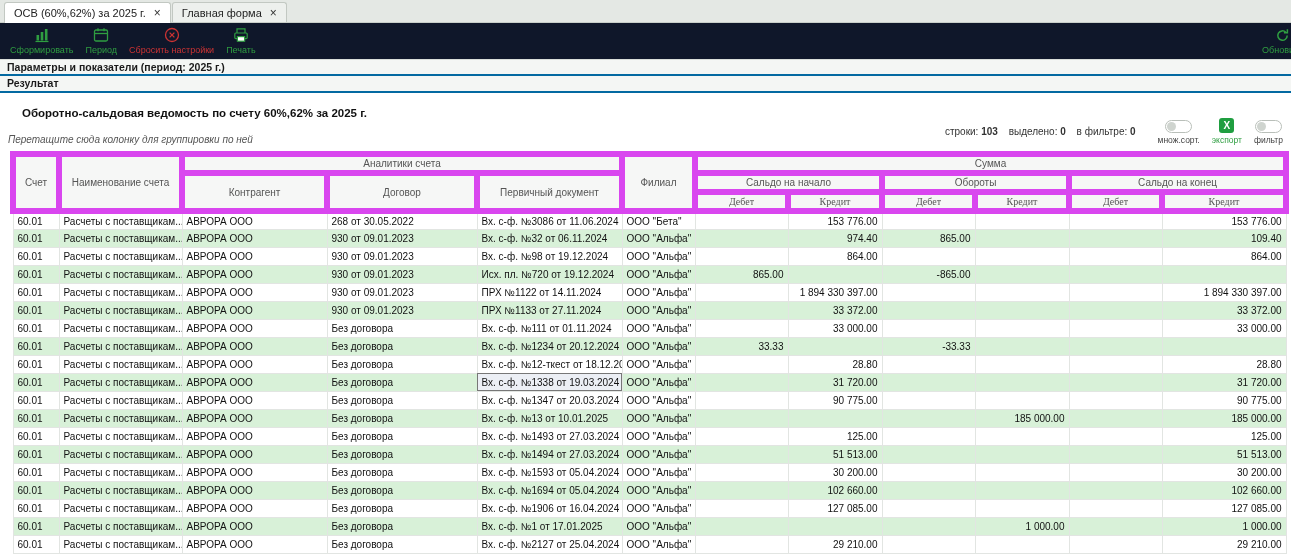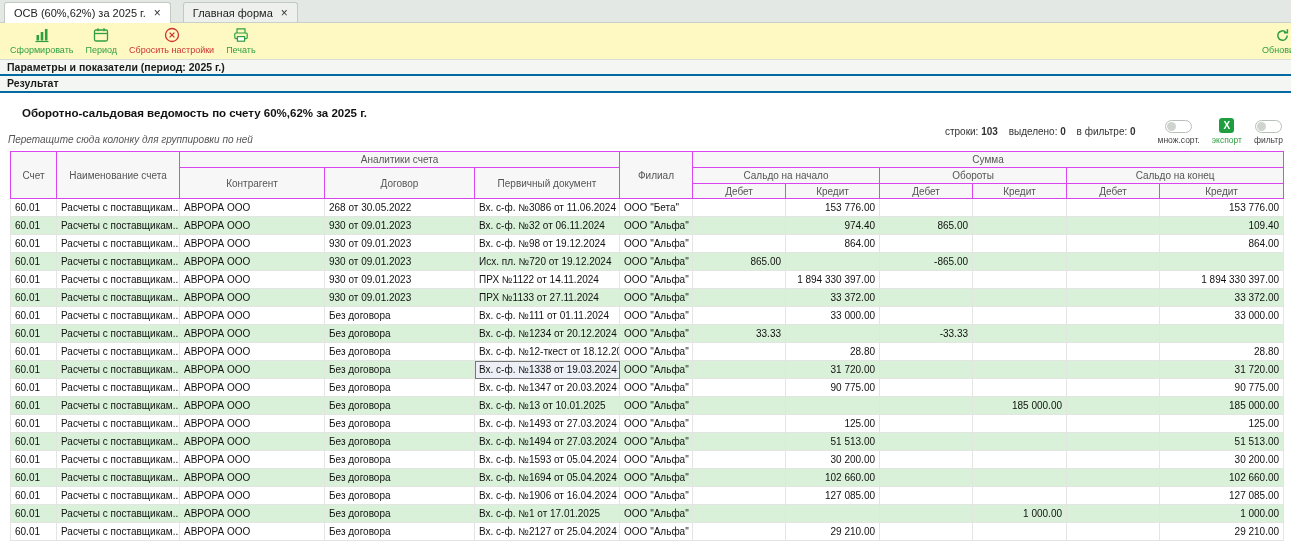--- a/index.html
+++ b/index.html
@@ -5,28 +5,28 @@
   * { box-sizing: border-box; margin: 0; padding: 0; }
   html, body { width: 1291px; height: 557px; }
   body {
     position: relative; overflow: hidden; background: #fff; color: #111;
     font-family: "Liberation Sans", sans-serif;
   }
 
   
   .tabbar { height: 23px; background: #e4e8e4; display: flex; align-items: flex-end;
             padding: 2px 0 0 4px; border-bottom: 1px solid #c9cfc9; }
-  .tab { display: flex; align-items: center; height: 20px; padding: 0 9px; margin-right: 12px;
+  .tab { display: flex; align-items: center; height: 20px; padding: 0 9px; margin-right: 1px;
          font-size: 11px; background: #edf0ed; border: 1px solid #c2c8c2; border-bottom: none;
          border-radius: 3px 3px 0 0; color: #222; cursor: pointer; white-space: nowrap; }
   .tab.active { background: #fff; height: 21px; margin-bottom: -1px; z-index: 2; }
   .tab-close { margin-left: 8px; font-size: 12px; color: #333; line-height: 1; cursor: pointer; }
 
   
-  .toolbar { height: 36px; position: relative; display: flex; padding: 3px 8px 0 10px; background: #fef9c3; }
+  .toolbar { height: 36px; position: relative; display: flex; padding: 3px 8px 0 10px; background: #0f172a; }
   .tool { display: flex; flex-direction: column; align-items: center; margin-right: 12px; cursor: pointer; }
   .tool .ic { height: 18px; display: flex; align-items: center; justify-content: center; }
   .tool .tl { font-size: 9px; color: #2f9e41; margin-top: 1px; white-space: nowrap; }
   .tool.red .tl { color: #cc3333; }
   .tool.refresh { position: absolute; left: 1262px; top: 3px; margin: 0; }
 
   
   .sec { height: 17px; background: #f4f6f4; border-top: 1px solid #d9ddd9; border-bottom: 2px solid #0369a1;
          font-size: 10.5px; font-weight: bold; line-height: 15px; padding-left: 7px; color: #1a1a1a; cursor: pointer; }
   .sec.second { border-top: none; }
@@ -44,25 +44,25 @@
   .toggle { width: 27px; height: 13px; border: 1px solid #b9bfb9; border-radius: 7px; background: #fff;
             position: relative; margin-top: 3px; }
   .toggle .knob { position: absolute; left: 1px; top: 1px; width: 9px; height: 9px; border-radius: 50%; background: #cfd4cf; }
   .xlicon { width: 15px; height: 15px; background: #1f9e40; border-radius: 3px; color: #fff; font-size: 10px;
             font-weight: bold; display: flex; align-items: center; justify-content: center; margin-top: 1px; }
 
   .hint { font-size: 10px; font-style: italic; color: #555; margin: 15px 0 6px 8px; }
 
   
   table { border-collapse: collapse; table-layout: fixed; margin-left: 10px; width: 1273px; }
-  th { background: #f6f7f6; border: 1px solid #d946ef; font-weight: normal; font-size: 10px; color: #555;
+  th { background: #f6f7f6; border: 6px solid #d946ef; font-weight: normal; font-size: 10px; color: #555;
        padding: 1px 3px; white-space: nowrap; overflow: hidden; cursor: pointer; }
   thead tr:nth-child(1) th { height: 16px; }
   thead tr:nth-child(2) th { height: 16px; }
-  thead tr:nth-child(3) th { height: 15px; }
+  thead tr:nth-child(3) th { height: 15px; font-family: Liberation Serif, serif; }
   td { border: 1px solid #e2e5e2; font-size: 10px; height: 18px; padding: 0 4px;
        white-space: nowrap; overflow: hidden; cursor: default; }
   tbody tr:nth-child(even) td { background: #d8f1d8; }
   td.num { text-align: right; }
   td.selected { background: #eceff5 !important; outline: 1.5px solid #777; outline-offset: -1.5px; }
 </style>
 </head>
 <body>
 
 <div class="tabbar">

